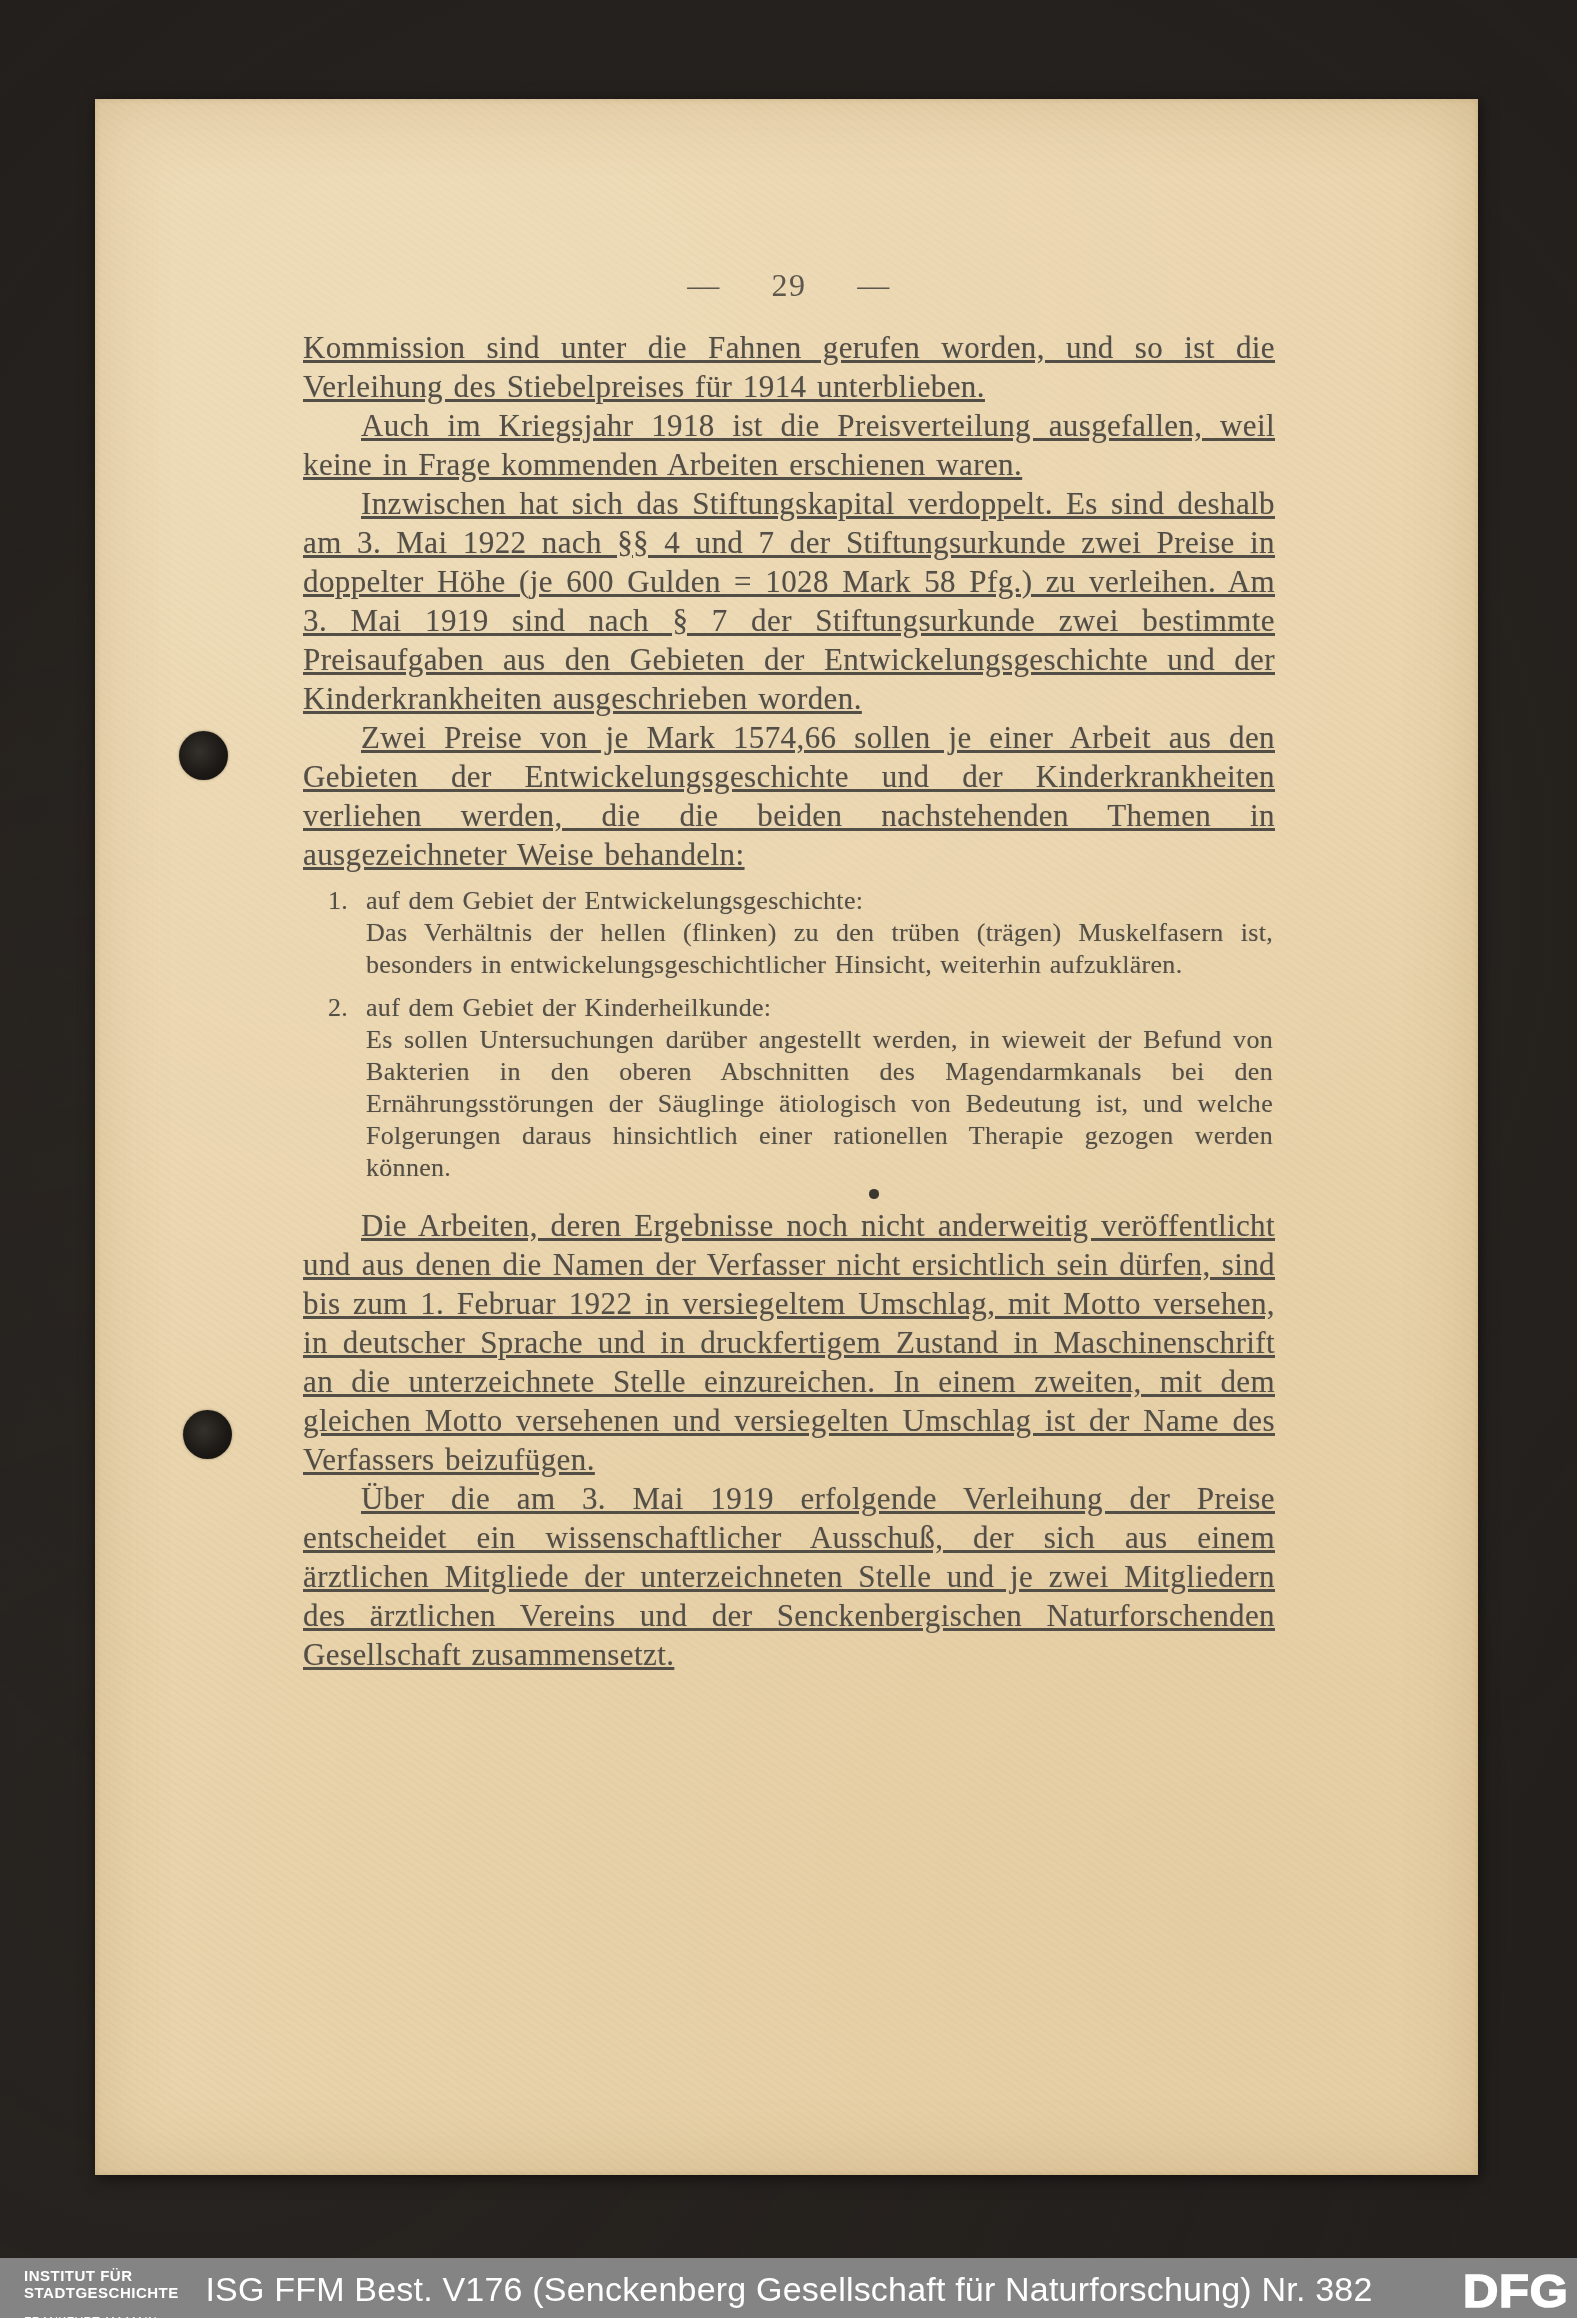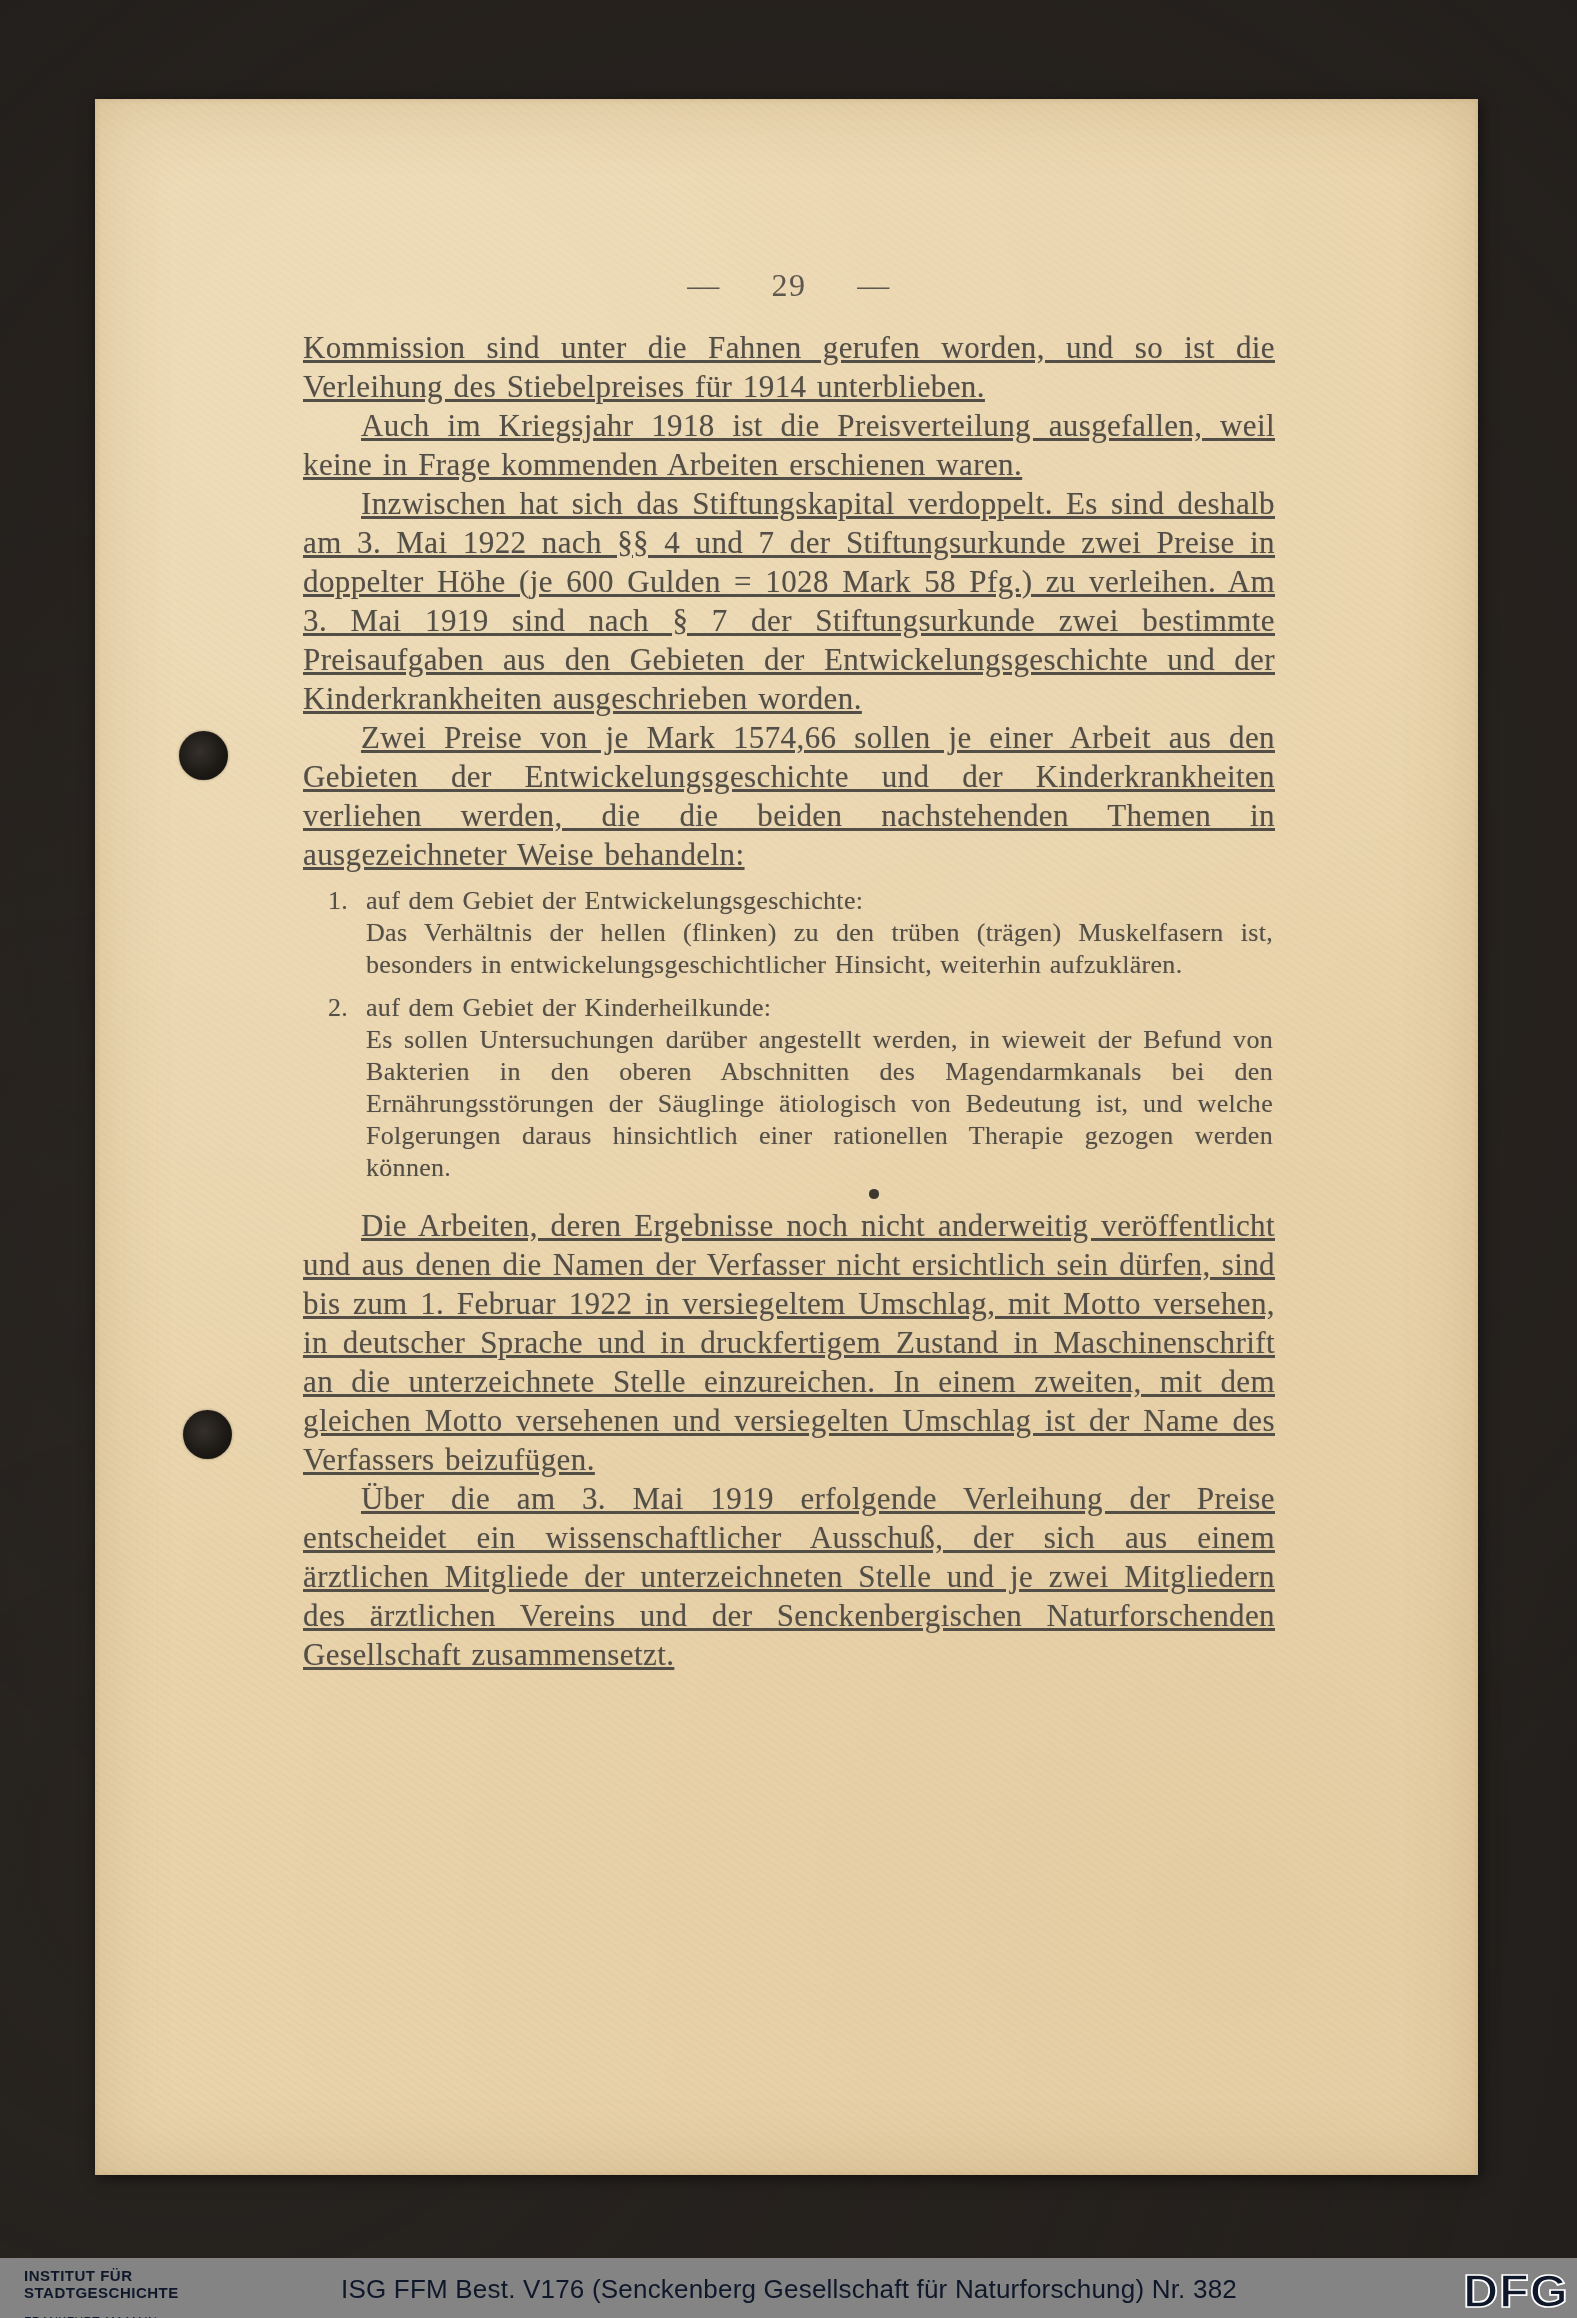--- a/index.html
+++ b/index.html
@@ -111,21 +111,21 @@
   }
 
   
   .footer-bar {
     position: absolute;
     left: 0;
     bottom: 0;
     width: 1578px;
     height: 61px;
     background: #848484;
-    color: #0f172a;
+    color: #ffffff;
     font-family: "Liberation Sans", sans-serif;
   }
   .isg-logo {
     position: absolute;
     left: 24px;
     top: 10.3px;
     line-height: 1.1;
     white-space: nowrap;
   }
   .isg-line-bold {
@@ -138,21 +138,21 @@
     font-weight: normal;
     letter-spacing: 0.4px;
     margin-top: 15px;
     opacity: 0.96;
   }
   .footer-ref {
     position: absolute;
     left: 50%;
     top: 50%;
     transform: translate(-50%, -50%);
-    font-size: 26px;
+    font-size: 34px;
     white-space: nowrap;
     letter-spacing: 0.2px;
   }
   .dfg-logo {
     position: absolute;
     right: 11px;
     top: 50%;
     transform: translateY(-48%) scale(1.04, 1.0);
     font-size: 47px;
     font-weight: bold;

